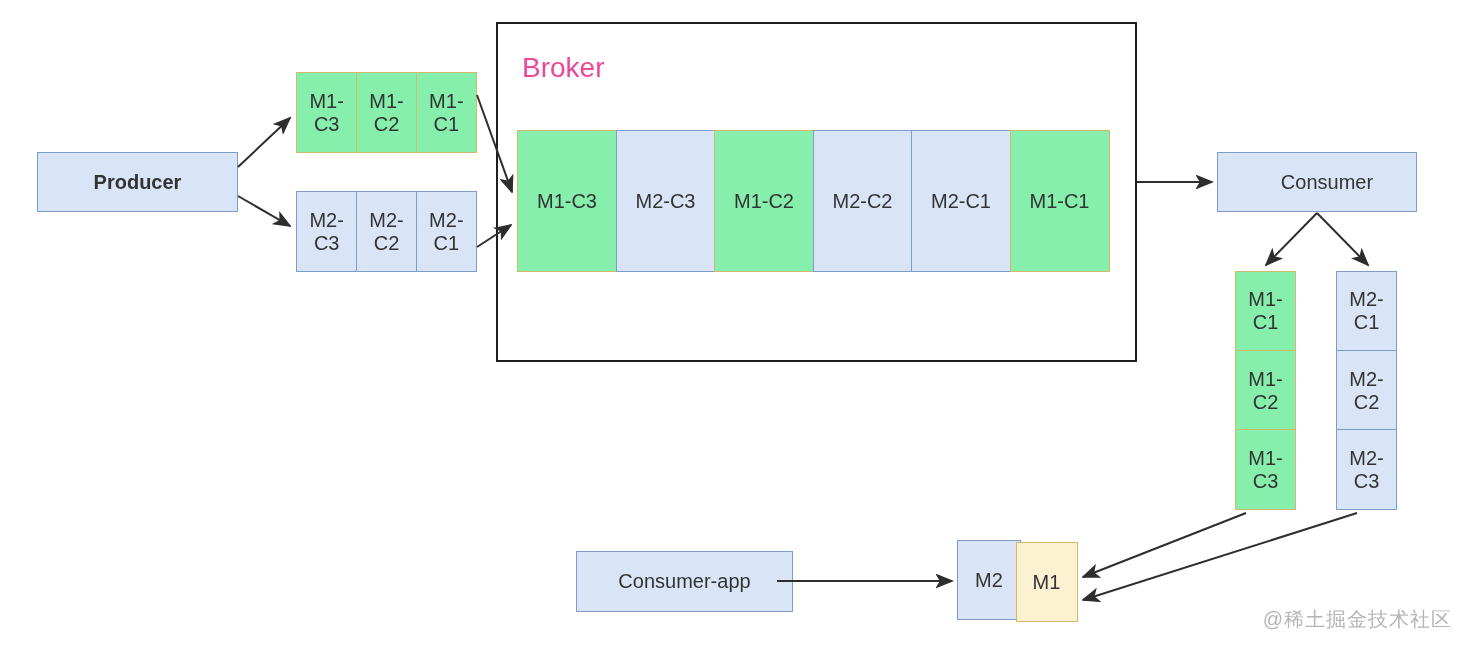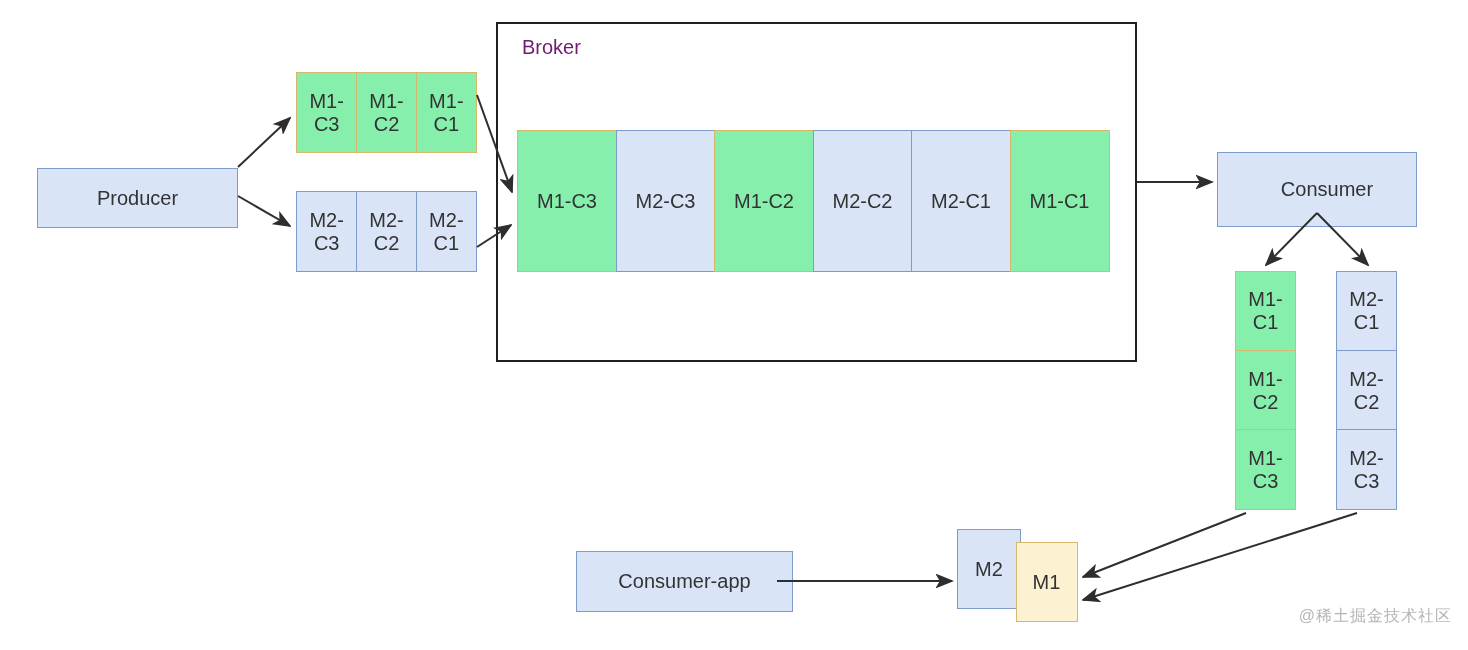--- a/index.html
+++ b/index.html
@@ -33,48 +33,48 @@
   .row.v .cell + .cell{margin-top:-1.5px;}
   .cell.m1{background:#86efac;border:1.5px solid #d6b86c;}
   .cell.m2{background:#d9e5f6;border:1.5px solid #7e9cc9;}
   .broker{
     position:absolute;
     left:496px;top:22px;width:641px;height:340px;
     border:2px solid #1f1f1f;background:transparent;
     box-sizing:border-box;
   }
   .broker-label{
-    position:absolute;left:24px;top:12px;
-    font-size:20px;color:#701a75;
+    position:absolute;left:24px;top:28px;
+    font-size:28px;color:#ec4899;
   }
   .queue{
     position:absolute;left:517px;top:130px;width:600px;height:142px;
     display:flex;
   }
   .queue .cell{
     width:100px;display:flex;align-items:center;justify-content:center;
     font-size:20px;box-sizing:border-box;
   }
   .queue .cell + .cell{margin-left:-1.5px;}
   .watermark{
     position:absolute;right:16px;top:606px;
-    font-size:16px;color:#b5b5b5;letter-spacing:1px;
+    font-size:20px;color:#b5b5b5;letter-spacing:1px;
   }
   svg.arrows{
     position:absolute;left:0;top:0;width:1468px;height:650px;
     pointer-events:none;
   }
   svg.arrows line{stroke:#2e2e2e;stroke-width:2;}
 </style>
 </head>
 <body>
 
 <div class="canvas">
 
-  <div class="node m2" style="left:37px;top:168px;width:201px;height:60px;">Producer</div>
+  <div class="node m2" style="left:37px;top:152px;width:201px;height:60px;font-weight:bold;">Producer</div>
 
   <div class="row h" style="left:296px;top:72px;width:181px;height:81px;">
     <div class="cell m1">M1-C3</div>
     <div class="cell m1">M1-C2</div>
     <div class="cell m1">M1-C1</div>
   </div>
 
   <div class="row h" style="left:296px;top:191px;width:181px;height:81px;">
     <div class="cell m2">M2-C3</div>
     <div class="cell m2">M2-C2</div>
@@ -87,37 +87,37 @@
 
   <div class="queue">
     <div class="cell m1">M1-C3</div>
     <div class="cell m2">M2-C3</div>
     <div class="cell m1">M1-C2</div>
     <div class="cell m2">M2-C2</div>
     <div class="cell m2">M2-C1</div>
     <div class="cell m1">M1-C1</div>
   </div>
 
-  <div class="node m2" style="left:1217px;top:152px;width:200px;height:75px;padding-left:20px;">Consumer</div>
+  <div class="node m2" style="left:1217px;top:152px;width:200px;height:60px;padding-left:20px;">Consumer</div>
 
   <div class="row v" style="left:1235px;top:271px;width:61px;height:239px;">
     <div class="cell m1">M1-C1</div>
     <div class="cell m1">M1-C2</div>
     <div class="cell m1">M1-C3</div>
   </div>
 
   <div class="row v" style="left:1336px;top:271px;width:61px;height:239px;">
     <div class="cell m2">M2-C1</div>
     <div class="cell m2">M2-C2</div>
     <div class="cell m2">M2-C3</div>
   </div>
 
   <div class="node m2" style="left:576px;top:551px;width:217px;height:61px;">Consumer-app</div>
 
-  <div class="node m2" style="left:957px;top:529px;width:64px;height:80px;text-align:right;">M2</div>
+  <div class="node m2" style="left:957px;top:540px;width:64px;height:80px;text-align:right;">M2</div>
   <div class="node m1" style="left:1015.5px;top:542px;width:62px;height:80px;">M1</div>
 
   <div class="watermark">@稀土掘金技术社区</div>
 
   <svg class="arrows" viewBox="0 0 1468 650">
     <defs>
       <marker id="ah" viewBox="0 0 12 10" refX="11" refY="5" markerWidth="9" markerHeight="7.5" orient="auto-start-reverse">
         <path d="M1,1 L11,5 L1,9 L3.5,5 Z" fill="#2e2e2e" stroke="#2e2e2e" stroke-width="1"></path>
       </marker>
     </defs>

